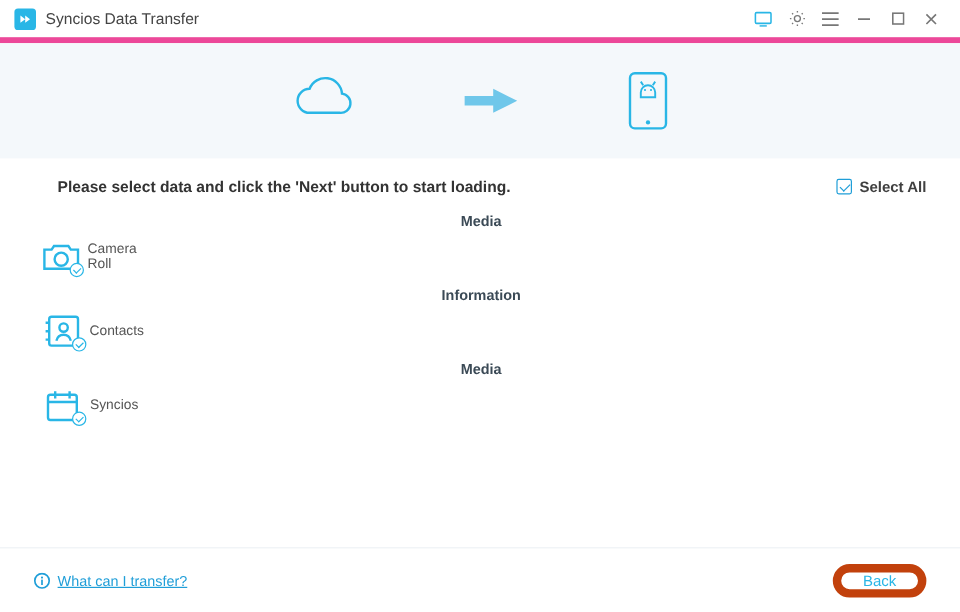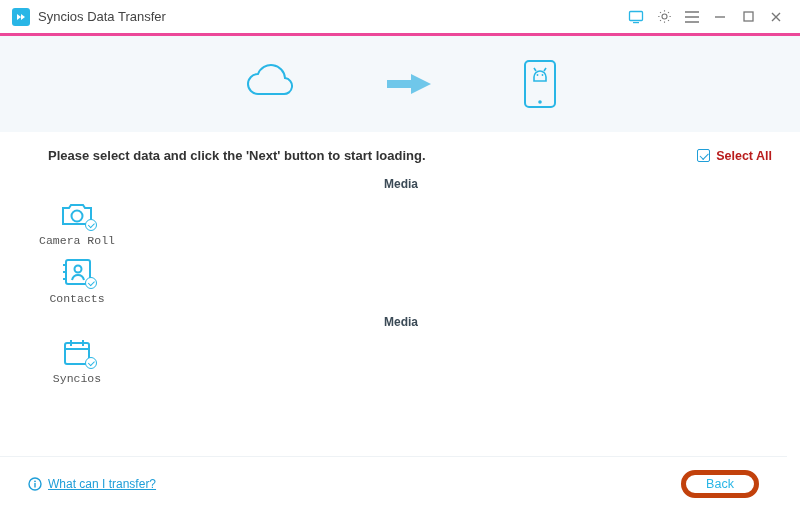--- a/index.html
+++ b/index.html
@@ -7,21 +7,21 @@
   font-family: -apple-system, "Segoe UI", Arial, sans-serif;
   background: #fff;
   width: 800px; height: 510px;
   overflow: hidden;
   color: #333;
 }
 .titlebar {
   height: 36px;
   display: flex; align-items: center;
   padding: 0 10px 0 12px;
-  border-bottom: 3px solid #ec4899;
+  border-bottom: 5px solid #ec4899;
   text-align: right;
 }
 .logo {
   width: 18px; height: 18px;
   background: #29b6e6;
   border-radius: 3px;
   display:flex; align-items:center; justify-content:center;
   margin-right: 8px;
 }
 .logo svg { display:block; }
@@ -49,45 +49,44 @@
 .instruction-row {
   display:flex; align-items:center; justify-content:space-between;
   margin-bottom: 14px;
   padding-left: 20px;
 }
 .instruction {
   font-size: 13px; font-weight: 600; color:#333;
 }
 .select-all {
   display:flex; align-items:center; gap:6px;
-  color:#b91c1c; font-size: 12.5px; font-weight:600;
+  color:#404040; font-size: 12.5px; font-weight:600;
   cursor:pointer;
 }
 .checkbox {
   width:13px; height:13px; border:1.5px solid #1f9ed8; border-radius:2px;
   display:flex; align-items:center; justify-content:center;
 }
 .checkbox::after {
   content:""; width:4px; height:7px;
   border:solid #1f9ed8; border-width:0 1.5px 1.5px 0;
   transform: rotate(45deg) translateY(-1px);
 }
 
 .section-label {
   font-size: 12px; font-weight:600; color:#3b4a56;
   margin: 6px 0 8px 2px;
   text-align: center;
 }
 .tile {
   width: 86px;
-  display:flex; flex-direction:column; align-items:center;
+  display:flex; align-items:center;
   gap:5px; cursor:pointer;
   margin-left: 6px;
   margin-bottom: 10px;
-  font-family: Liberation Mono, monospace;
 }
 .tile-icon {
   width:36px; height:30px;
   display:flex; align-items:center; justify-content:center;
   color:#29b6e6; position:relative;
 }
 .tile-icon svg { display:block; }
 .tick {
   position:absolute; right:-2px; bottom:-2px;
   width:12px; height:12px; border-radius:50%;
@@ -95,37 +94,37 @@
   display:flex; align-items:center; justify-content:center;
 }
 .tick::after{
   content:""; width:3px; height:5px;
   border:solid #29b6e6; border-width:0 1.5px 1.5px 0;
   transform: rotate(45deg) translateY(-0.5px);
 }
 .tile-label { font-size:11.5px; color:#555; }
 
 .footer {
-  position:absolute; left:0; right:13px; bottom:0;
+  position:absolute; left:0; right:0; bottom:0;
   height:54px; padding: 0 28px;
   display:flex; align-items:center;
   border-top: 1px solid #eef2f5;
 }
 .help {
   display:flex; align-items:center; gap:6px;
   color:#1f9ed8; font-size:12px; cursor:pointer;
 }
 .help-text { text-decoration: underline; }
 .footer-spacer{ flex:1; }
 .btn {
   min-width:78px; height:28px; border-radius:14px;
   display:flex; align-items:center; justify-content:center;
   font-size:12.5px; cursor:pointer; margin-left:12px;
 }
-.btn-outline { border:5px solid #c2410c; color:#29b6e6; background:#fff; }
+.btn-outline { border:7px solid #c2410c; color:#29b6e6; background:#fff; }
 .btn-solid { background:#16a8df; color:#fff; border:1px solid #16a8df; font-weight:500; }
 </style>
 </head>
 <body>
 
 <div class="titlebar">
   <div class="logo">
     <svg width="12" height="12" viewBox="0 0 12 12">
         <path d="M2 3 L6 6 L2 9 Z M6 3 L10 6 L6 9 Z" fill="#fff"></path>
       </svg>
@@ -201,20 +200,21 @@
     <div class="tile-icon">
       <svg width="34" height="26" viewBox="0 0 34 26">
           <path fill="none" stroke="#29b6e6" stroke-width="2" d="M3 7h6l2-3h12l2 3h6v16H3z"></path>
           <circle cx="17" cy="15" r="5.5" fill="none" stroke="#29b6e6" stroke-width="2"></circle>
         </svg>
       <span class="tick"></span>
     </div>
     <div class="tile-label">Camera Roll</div>
   </div>
 
+  <div class="section-label">Information</div>
   <div class="tile">
     <div class="tile-icon">
       <svg width="30" height="28" viewBox="0 0 30 28">
           <rect x="4" y="2" width="24" height="24" rx="2" fill="none" stroke="#29b6e6" stroke-width="2"></rect>
           <path stroke="#29b6e6" stroke-width="2" d="M1 7h3M1 14h3M1 21h3"></path>
           <circle cx="16" cy="11" r="3.5" fill="none" stroke="#29b6e6" stroke-width="2"></circle>
           <path fill="none" stroke="#29b6e6" stroke-width="2" d="M10 22c1-4 4-5 6-5s5 1 6 5"></path>
         </svg>
       <span class="tick"></span>
     </div>

